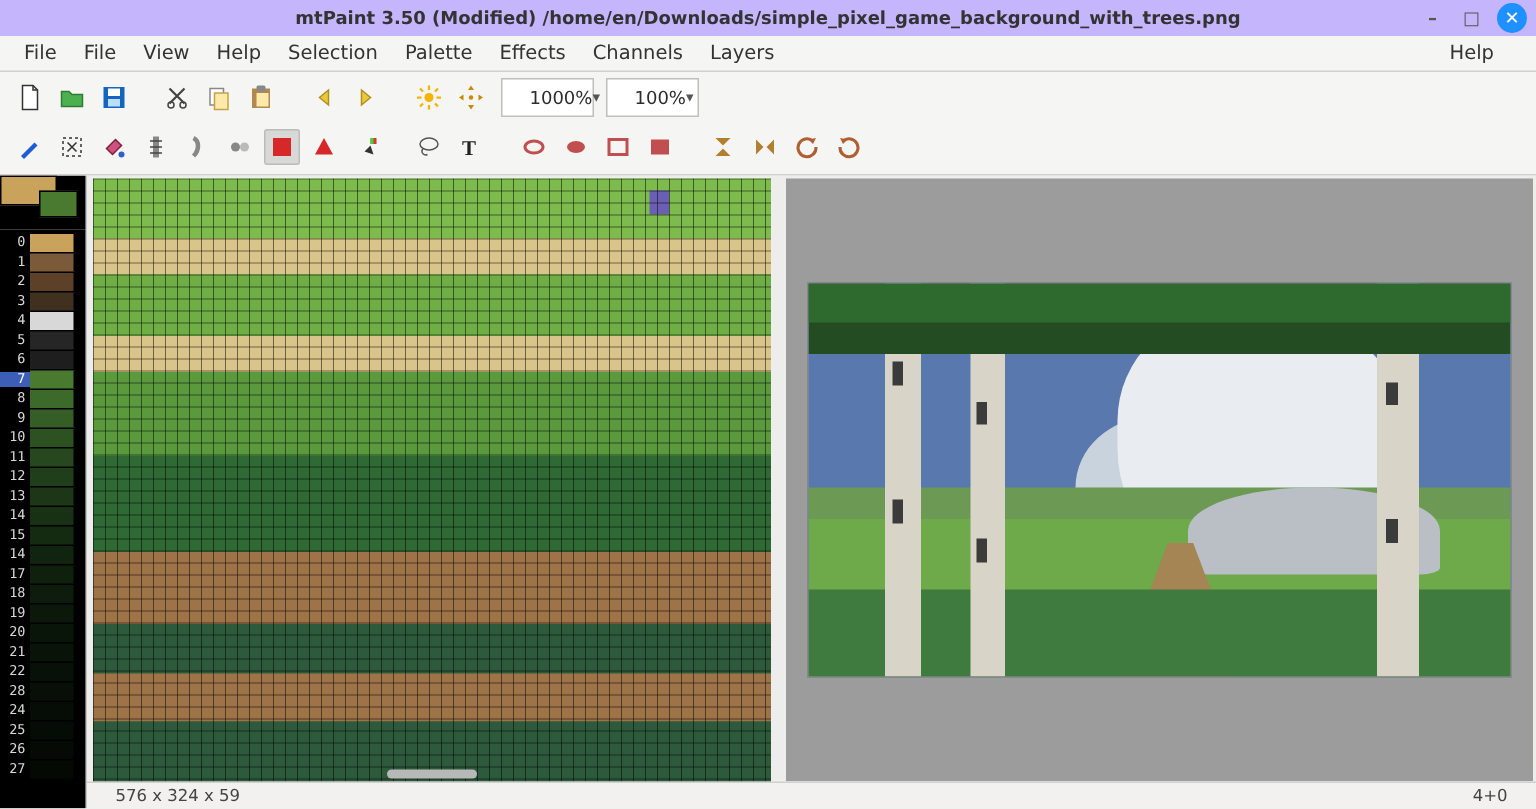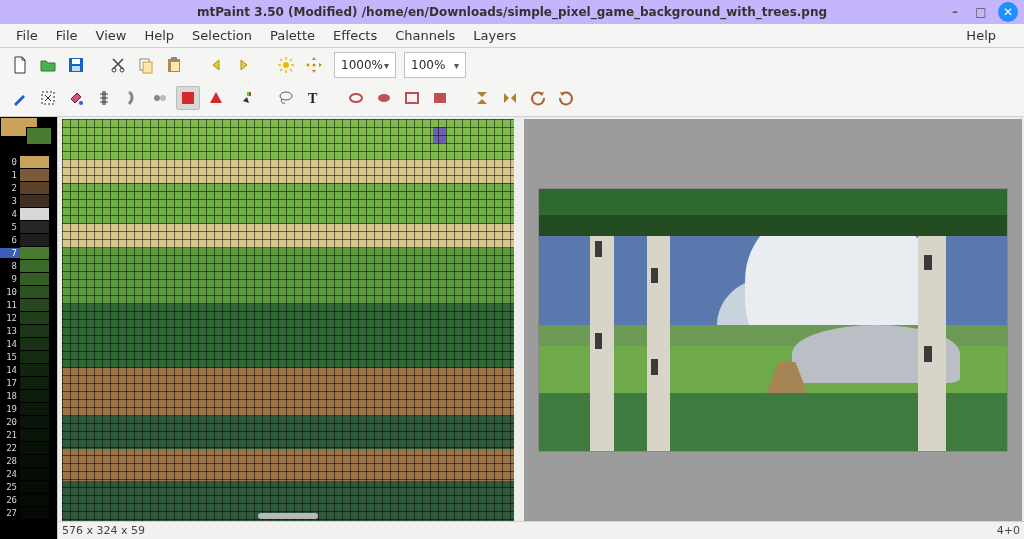--- a/index.html
+++ b/index.html
@@ -81,21 +81,21 @@
     border-radius: 2px;
   }
   .tb-btn.active { background: #d8d8d6; border:1px solid #bcbcbc;}
   .tb-btn svg { width: 18px; height: 18px; }
   .zoom-combo {
     width: 62px; height: 26px;
     display: flex; align-items: center;
     border: 1px solid #bfbfbf;
     background: #fff;
     font-size: 12px;
-    padding: 0 2px 0 6px;
+    padding: 0 2px 0 18px;
     margin-left: 4px;
     position:relative;
     justify-content: space-between;
   }
   .zoom-combo .caret { color:#555; font-size:10px; padding-right:4px;}
   .tool-row2 {
     border-bottom: 1px solid #d0d0d0;
     padding-bottom:6px;
   }
   
@@ -199,21 +199,21 @@
     outline:1px solid #888;
     background:#5a7fb5;
     overflow:hidden;
   }
   .statusbar {
     height:18px;
     display:flex;
     align-items:center;
     font-size:11px;
     color:#444;
-    padding:0 4px;
+    padding:0 19px;
     justify-content:space-between;
     border-top:1px solid #d0d0d0;
     background:#f2f1f0;
   }
   .scroll-stub {
     position:absolute; bottom:2px; left:50%; transform:translateX(-50%);
     width:60px; height:6px; border-radius:3px; background:#b8b8b8;
   }
   
   .sky{position:absolute;inset:0;background:#5978ae;}

